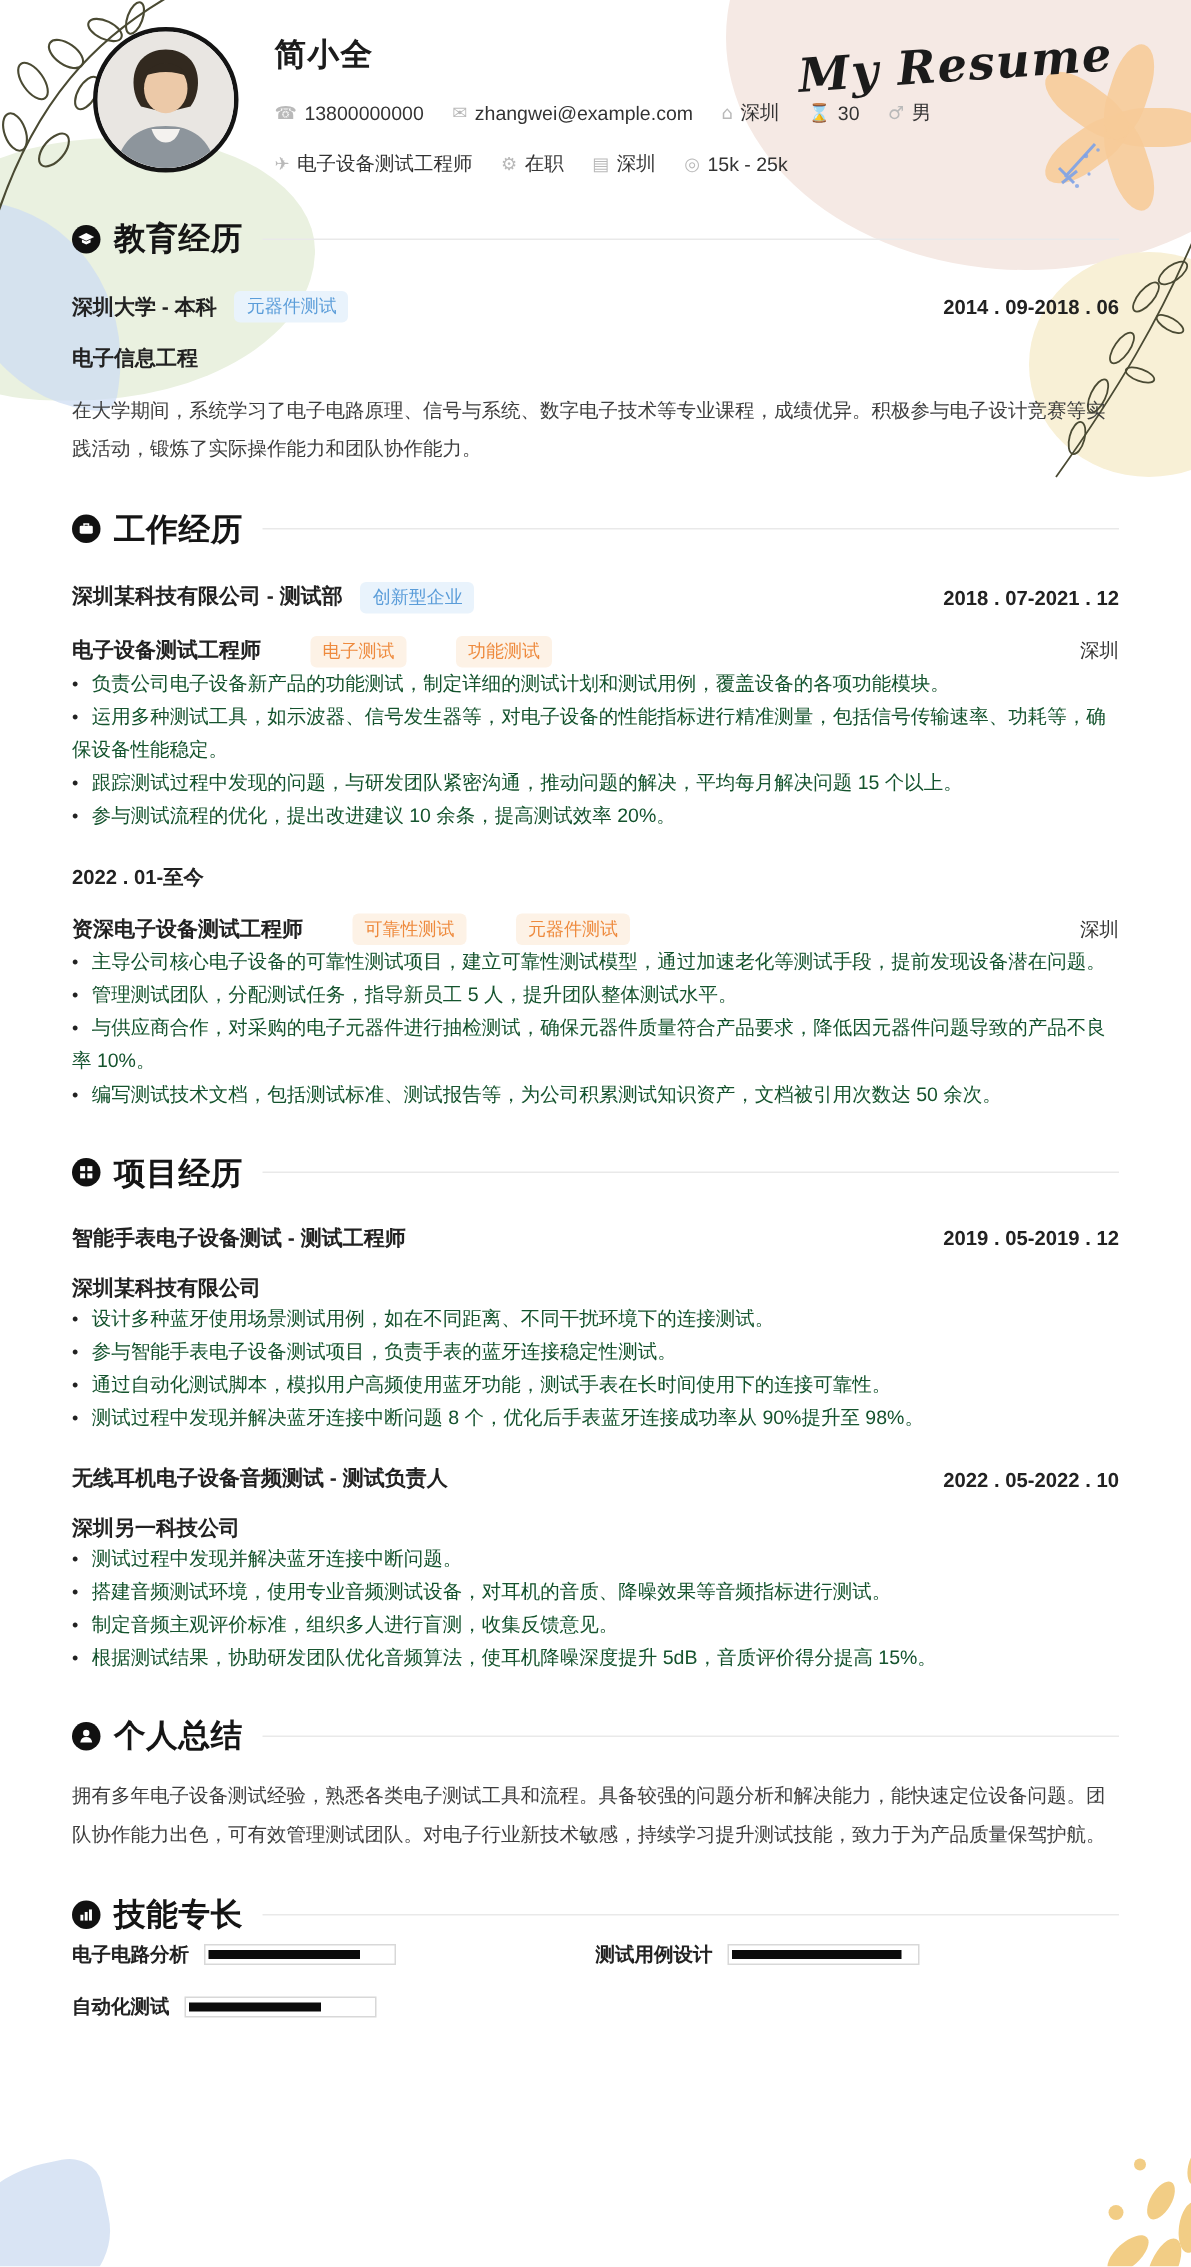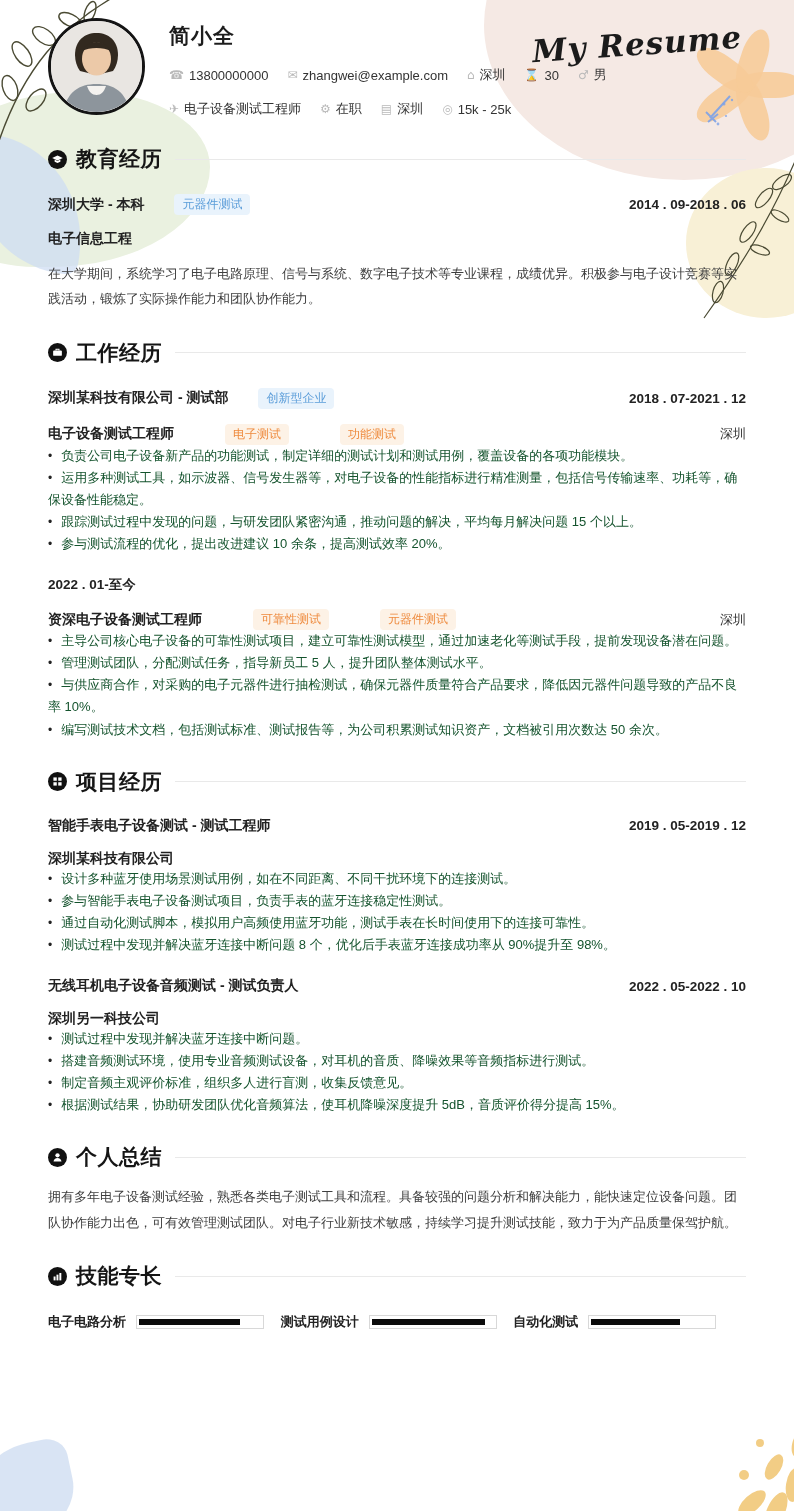--- a/index.html
+++ b/index.html
@@ -15,53 +15,53 @@
   .blob-yellow-right { top:168px; right:-52px; width:160px; height:150px; border-radius:50%; background:#f8f0d6; }
   .leaf-blue-bottom { bottom:-26px; left:-30px; width:104px; height:92px; background:#d2dff2; opacity:.85; border-radius:75% 25% 60% 40%; transform:rotate(-12deg); }
   .flower { top:10px; right:-26px; width:150px; height:150px; }
   .flower .petal { position:absolute; left:50%; top:50%; width:66px; height:26px; margin:-13px 0 0 -8px; background:#f7cb97; opacity:.88; border-radius:50% 50% 50% 50%/60% 60% 60% 60%; transform-origin:8px 13px; }
   .dragonfly { top:86px; right:52px; }
   .wheat { right:-12px; bottom:-14px; }
   .branch-tl { top:-4px; left:-6px; }
   .branch-right { top:152px; right:-8px; }
 
   
-  .header { position:relative; padding:14px 48px 0 48px; display:flex; z-index:2; }
+  .header { position:relative; padding:14px 48px 0 48px; display:flex; z-index:2;margin-left:14px; }
   .avatar { flex:0 0 auto; width:97px; height:97px; border-radius:50%; border:3px solid #141414; background:#eef0f1; overflow:hidden; margin-top:4px; }
   .hinfo { margin-left:24px; padding-top:8px; }
   .name { font-size:21px; font-weight:bold; color:#1c1c1c; letter-spacing:1px; }
   .crow { display:flex; align-items:center; gap:19px; margin-top:16px; }
   .citem { display:flex; align-items:center; gap:5px; font-size:13px; color:#333; white-space:nowrap; }
   .cicon { font-family:"DejaVu Sans",sans-serif; font-size:12px; color:#b9b9b9; }
   .brand { position:absolute; top:26px; right:52px; font-family:"DejaVu Serif",serif; font-style:italic; font-weight:bold; font-size:31px; color:#1b1b1b; transform:rotate(-4deg); letter-spacing:1px; z-index:3; }
 
   
   .content { position:relative; padding:0 48px; z-index:2; }
   .sec-head { display:flex; align-items:center; gap:9px; margin-top:27px; }
   .sec-badge { flex:0 0 auto; width:19px; height:19px; border-radius:50%; background:#111; display:flex; align-items:center; justify-content:center; }
   .sec-badge svg { width:13px; height:13px; display:block; }
   .sec-title { font-size:21px; font-weight:bold; color:#151515; letter-spacing:.5px; }
   .sec-line { flex:1; height:1px; background:#e9e9e9; margin-left:4px; }
 
   .entry-head { display:flex; justify-content:space-between; align-items:center; margin-top:21px; }
   .entry-sub  { display:flex; justify-content:space-between; align-items:center; margin-top:15px; }
-  .eh-left { display:flex; align-items:center; gap:30px; }
+  .eh-left { display:flex; align-items:center; gap:12px; }
   .etitle { font-size:14px; font-weight:bold; color:#222; }
   .edate { font-size:13.5px; font-weight:bold; color:#222; }
   .eloc { font-size:13px; color:#333; }
   .tag { font-size:12px; padding:2px 8px; border-radius:4px; white-space:nowrap; }
   .tag.blue { color:#5b9dd9; background:#e9f3fc; }
   .tag.orange { color:#ee8a3d; background:#fdf2e6;margin-left:21px; }
 
   .para { font-size:13px; color:#3e3e3e; line-height:1.95; margin-top:13px; }
   .bullet { font-size:13px; color:#14532d; line-height:1.7; }
   .bullet::before { content:"•"; font-size:12px; margin-right:9px; color:#222; }
 
   
-  .skills-grid { display:grid; grid-template-columns:1fr 1fr 1fr; row-gap:17px; margin-top:23px; }
+  .skills-grid { display:grid; grid-template-columns:1fr 1fr; row-gap:17px; margin-top:4px; }
   .skill { display:flex; align-items:center; }
   .skill-label { font-size:13px; font-weight:bold; color:#222; margin-right:10px; white-space:nowrap; }
   .bar-track { position:relative; width:128px; height:14px; background:#fff; border:1px solid #d8d8d8; }
   .bar-fill { position:absolute; left:2px; top:3px; bottom:3px; background:#0b0b0b; }
 </style>
 </head>
 <body>
 
 <div class="page">
 

